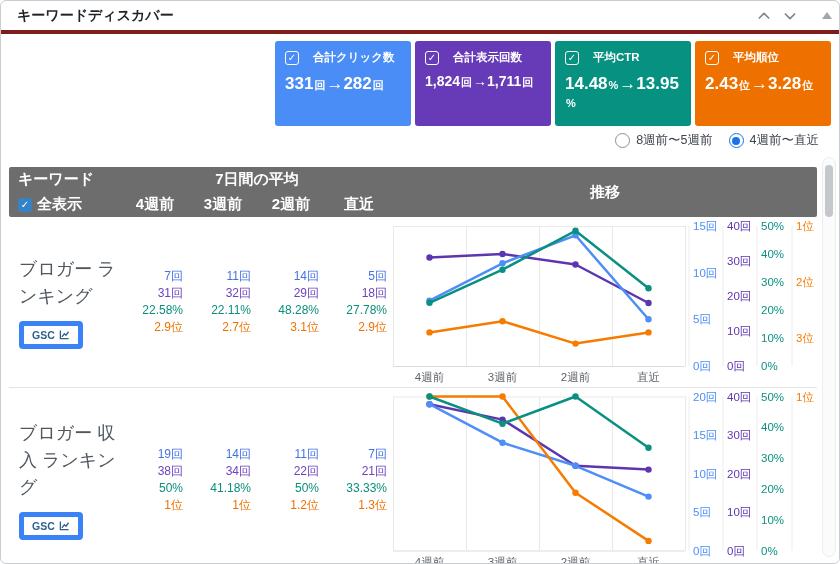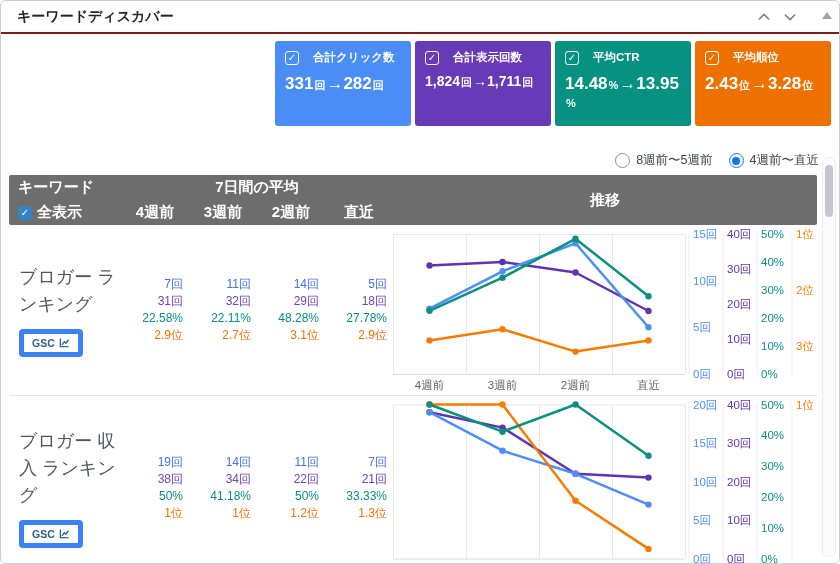--- a/index.html
+++ b/index.html
@@ -1,37 +1,37 @@
 <!DOCTYPE html>
 <html><head>
 <meta charset="utf-8">
 <style>
   html,body{margin:0;padding:0;background:#fff;}
   *{box-sizing:border-box;font-family:"Liberation Sans","DejaVu Sans",sans-serif;}
   .panel{width:840px;height:564px;border:1px solid #c9cdd2;border-radius:6px;background:#fff;position:relative;overflow:hidden;}
 
   
-  .titlebar{height:33px;display:flex;align-items:center;padding:0 36px 0 16px;border-bottom:2px solid #7f1d1d;}
+  .titlebar{height:33px;display:flex;align-items:center;padding:0 36px 0 16px;border-bottom:4px solid #7f1d1d;}
   .title{font-size:14px;font-weight:bold;color:#1d2327;flex:1;}
   .collapse-btn{width:26px;height:24px;display:flex;align-items:center;justify-content:center;background:none;border:none;cursor:pointer;padding:0;}
   .scroll-top{position:absolute;top:11px;right:7px;width:0;height:0;border-left:5px solid transparent;border-right:5px solid transparent;border-bottom:7px solid #a5a5a5;}
 
   
   .cards{display:flex;justify-content:flex-end;gap:4px;padding:7px 8px 4px;}
   .card{width:136px;height:85px;border-radius:3px;color:#fff;padding:9px 10px;}
   .c-blue{background:#4a8df7;} .c-purple{background:#673ab7;} .c-teal{background:#069180;} .c-orange{background:#ee7100;}
   .card-head{display:flex;align-items:center;gap:14px;font-size:11.5px;font-weight:bold;white-space:nowrap;}
   .cbx{flex:0 0 14px;width:14px;height:14px;border:1.5px solid #fff;border-radius:3px;display:inline-flex;align-items:center;justify-content:center;font-size:10px;color:#fff;cursor:pointer;}
   .cbx::after{content:"✓";}
   .card-val{margin-top:7px;font-size:17px;font-weight:bold;line-height:1.4;display:flex;flex-wrap:wrap;align-items:baseline;}
   .card-val .unit{font-size:11px;margin:0 1px;}
   .card:nth-child(2) .card-val{font-size:14px;}
 
   
-  .period{display:flex;justify-content:flex-end;align-items:center;gap:16px;padding:2px 20px 6px;font-size:12.5px;color:#3c434a;margin-top:20px;}
+  .period{display:flex;justify-content:flex-end;align-items:center;gap:16px;padding:2px 20px 18px;font-size:12.5px;color:#3c434a;}
   .radio{display:flex;align-items:center;gap:6px;cursor:pointer;}
   .rdot{position:relative;width:15px;height:15px;border-radius:50%;}
   .rdot.off{border:1.5px solid #8a8f98;background:#fff;}
   .rdot.on{border:1.5px solid #1a73e8;background:#fff;}
   .rdot.on::after{content:"";position:absolute;inset:2.5px;border-radius:50%;background:#1a73e8;}
 
   
   .table-wrap{margin:0 22px 0 8px;position:relative;}
   .thead{display:grid;grid-template-columns:112px repeat(4,68px) 1fr;grid-template-rows:25px 25px;background:#6d6d6d;color:#fff;font-size:15px;font-weight:bold;border-radius:2px;}
   .th-kw{grid-row:1;grid-column:1;display:flex;align-items:center;padding-left:9px;}

